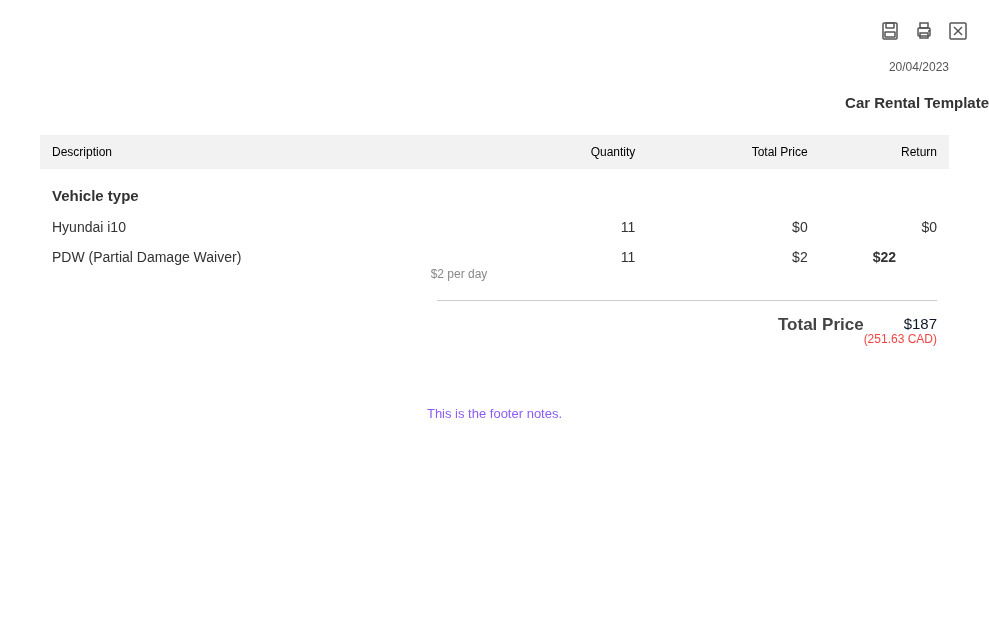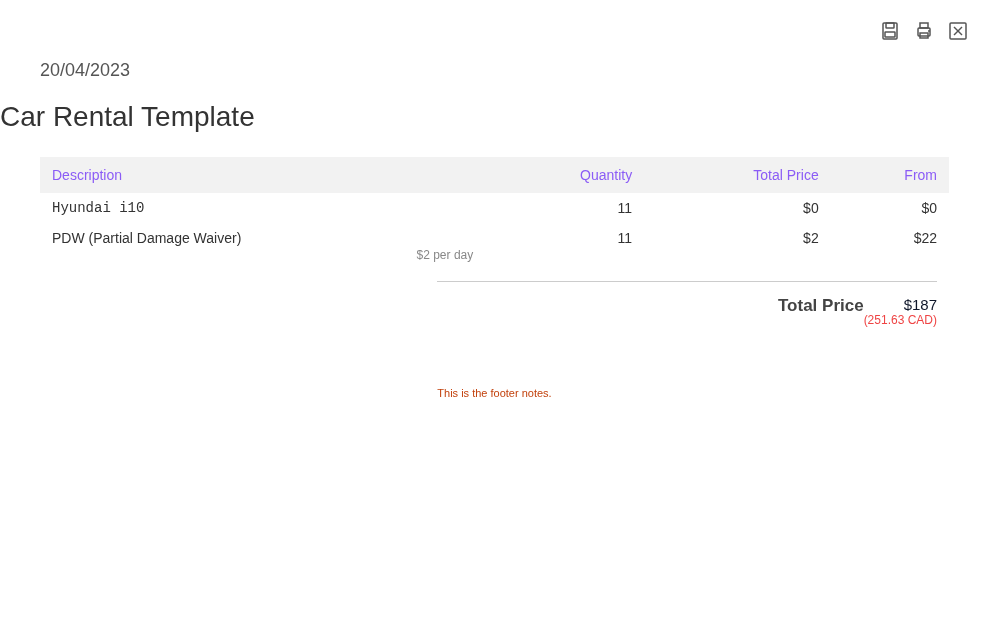--- a/index.html
+++ b/index.html
@@ -29,45 +29,46 @@
       align-items: center;
       justify-content: center;
       cursor: pointer;
       font-size: 16px;
       color: #555;
       border: none;
       background: none;
     }
 
     .date-line {
+      text-align: right;
       padding: 60px 40px 0 40px;
-      font-size: 18px;
+      font-size: 12px;
       color: #555;
     }
 
     .doc-title {
-      text-align: left;
-      font-size: 28px;
-      font-weight: normal;
+      text-align: right;
+      font-size: 15px;
+      font-weight: bold;
       color: #333;
       margin: 20px 0 24px 0;
     }
 
     .invoice-table {
       width: calc(100% - 80px);
       margin: 0 40px;
       border-collapse: collapse;
     }
 
     .invoice-table thead tr th {
       background: #f2f2f2;
       padding: 10px 12px;
       font-weight: normal;
-      font-size: 14px;
-      color: #8b5cf6;
+      font-size: 12px;
+      color: #000000;
     }
 
     .invoice-table thead tr th:first-child {
       text-align: left;
     }
     .invoice-table thead tr th:not(:first-child) {
       text-align: right;
     }
 
     .section-header td {
@@ -112,22 +113,22 @@
 
     .total-amount .sub-total {
       font-size: 12px;
       color: #ef4444;
       display: block;
     }
 
     .footer-notes {
       text-align: center;
       margin-top: 60px;
-      font-size: 11px;
-      color: #c2410c;
+      font-size: 13px;
+      color: #8b5cf6;
       padding-bottom: 30px;
     }
   </style>
 </head>
 <body>
 
 <div class="toolbar">
   <button class="toolbar-btn" title="Save">
     <svg width="20" height="20" viewBox="0 0 20 20" fill="none" xmlns="http://www.w3.org/2000/svg">
       <rect x="3" y="2" width="14" height="16" rx="1" stroke="#555" stroke-width="1.5" fill="none"></rect>
@@ -157,35 +158,38 @@
 </div>
 
 <h1 class="doc-title">Car Rental Template</h1>
 
 <table class="invoice-table">
   <thead>
     <tr>
       <th>Description</th>
       <th>Quantity</th>
       <th>Total Price</th>
-      <th>From</th>
+      <th>Return</th>
     </tr>
   </thead>
   <tbody id="table-body">
+  <tr class="section-header">
+        <td colspan="4">Vehicle type</td>
+      </tr>
       <tr>
-        <td style="padding: 7px 12px; vertical-align: top; font-family: Liberation Mono, monospace;"><span>Hyundai i10</span></td>
+        <td style="padding: 7px 12px; vertical-align: top;"><span>Hyundai i10</span></td>
         <td style="text-align: right; padding: 7px 12px; vertical-align: top;">11</td>
         <td style="text-align: right; padding: 7px 12px; vertical-align: top;">$0</td>
         <td style="text-align: right; padding: 7px 12px; vertical-align: top;">$0</td>
       </tr>
       <tr>
         <td style="padding: 7px 12px; vertical-align: top;"><span>PDW (Partial Damage Waiver)</span><span class="sub-note">$2 per day</span></td>
         <td style="text-align: right; padding: 7px 12px; vertical-align: top;">11</td>
         <td style="text-align: right; padding: 7px 12px; vertical-align: top;">$2</td>
-        <td style="text-align: right; padding: 7px 12px; vertical-align: top;">$22</td>
+        <td style="text-align: center; padding: 7px 12px; vertical-align: top; font-weight: bold;">$22</td>
       </tr>
     </tbody>
 </table>
 
 <div style="width: calc(100% - 80px); margin: 0 40px; display: flex; justify-content: flex-end;">
   <hr style="width: 55%; border: none; border-top: 1px solid #ccc; margin: 12px 12px 0 0;">
 </div>
 
 <div class="total-section">
   <span class="total-label">Total Price</span>

